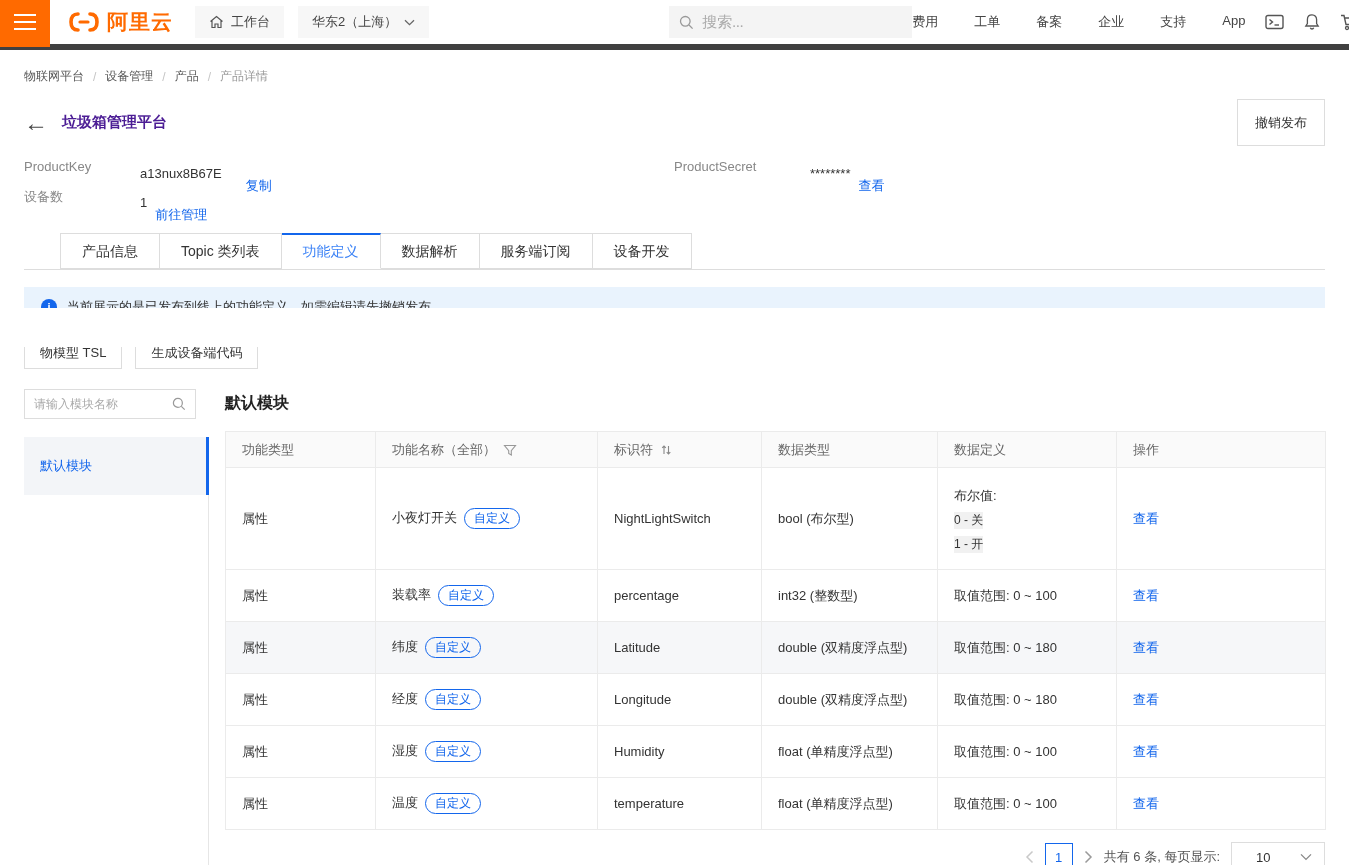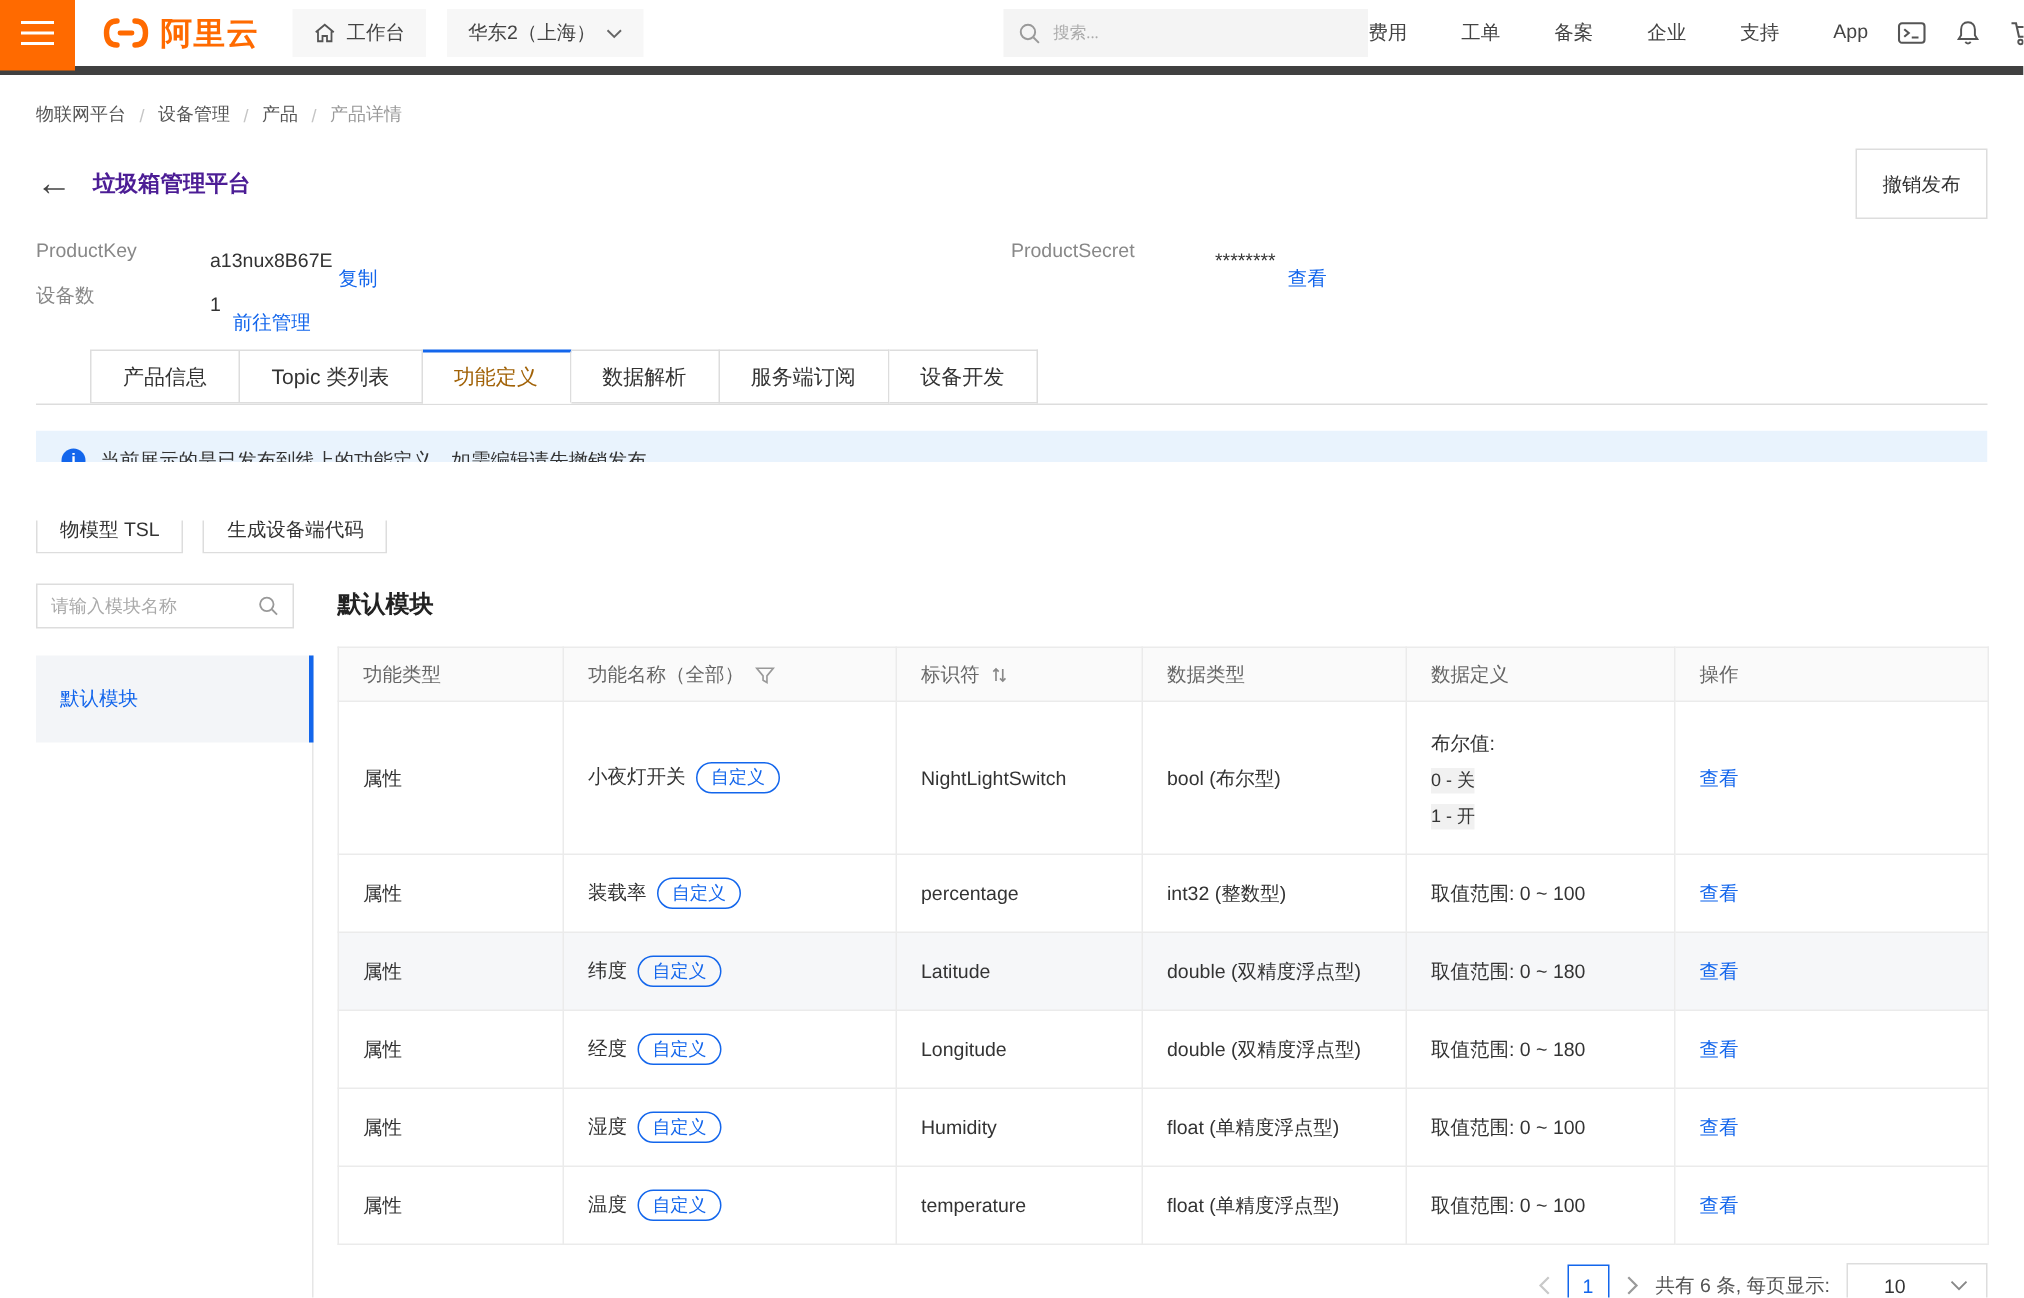--- a/index.html
+++ b/index.html
@@ -10,21 +10,21 @@
 
   
   .topbar { height:50px; display:flex; align-items:center; background:#fff; border-bottom:6px solid #404040; }
   .hamburger { width:50px; height:50px; background:#ff6a00; display:flex; flex-direction:column; justify-content:center; align-items:center; gap:5px; cursor:pointer; flex:none; }
   .hamburger i { display:block; width:22px; height:2px; background:#fff; }
   .logo { margin-left:16px; display:flex; align-items:center; gap:5px; cursor:pointer; flex:none; }
   .logo-text { color:#ff6a00; font-size:21px; font-weight:bold; letter-spacing:1px; }
   .tb-btn { margin-left:22px; height:32px; background:#f7f7f7; border:none; padding:0 14px; font-size:13px; color:#444; display:flex; align-items:center; gap:7px; cursor:pointer; flex:none; font-family:inherit; }
   .tb-btn.region { margin-left:14px; }
   .tb-search { margin-left:240px; width:243px; height:32px; background:#f4f4f4; display:flex; align-items:center; padding:0 10px; gap:8px; flex:none; }
-  .tb-search input { border:none; background:transparent; outline:none; font-size:11px; width:100%; color:#701a75; font-family:Liberation Serif, serif; }
+  .tb-search input { border:none; background:transparent; outline:none; font-size:15px; width:100%; color:#701a75; font-family:Liberation Serif, serif; }
   .tb-search input::placeholder { color:#aaa; }
   .tb-right { margin-left:auto; display:flex; align-items:center; gap:20px; padding-right:8px; font-size:13px; color:#444; }
   .tb-item { cursor:pointer; white-space:nowrap; }
   .tb-icon { cursor:pointer; }
   .help-circle { width:17px; height:17px; border:1.4px solid #555; border-radius:50%; display:flex; align-items:center; justify-content:center; font-size:11px; color:#555; font-weight:bold; }
 
   
   .breadcrumb { padding:18px 24px 0; font-size:12px; color:#555; display:flex; gap:9px; align-items:center; }
   .breadcrumb .sep { color:#c5c5c5; }
   .breadcrumb .crumb:last-child { color:#999; }
@@ -35,29 +35,29 @@
   .back { font-size:24px; color:#444; margin-right:14px; cursor:pointer; line-height:1; }
   h1 { font-size:15px; font-weight:bold; color:#4c1d95; }
   .unpublish { margin-left:auto; height:47px; padding:0 17px; background:#fff; border:1px solid #ddd; font-size:13px; color:#333; cursor:pointer; font-family:inherit; }
 
   
   .info { padding:13px 24px 0; font-size:13px; }
   .info-row { display:flex; height:29px; }
   .lbl { width:116px; color:#888; flex:none; }
   .lbl2 { width:136px; color:#888; flex:none; }
   .val { color:#333; }
-  .pk-col { width:534px; flex:none; display:flex; align-items:center; gap:4px; }
+  .pk-col { width:534px; flex:none; display:flex; align-items:center; gap:24px; }
   .link { color:#1366ec; cursor:pointer;margin-top:24px; }
   .gap8 { display:inline-flex; gap:8px; align-items:center; }
 
   
   .tabs { margin:16px 24px 0; display:flex; border-bottom:1px solid #ddd;padding-left:36px; }
   .tab { padding:0 21px; height:36px; line-height:35px; border:1px solid #ddd; border-left:none; background:#fff; font-size:14px; color:#333; cursor:pointer; white-space:nowrap; }
   .tab:first-child { border-left:1px solid #ddd; }
-  .tab.active { border-top:2px solid #1366ec; line-height:32px; color:#a16207; margin-bottom:-1px; border-bottom:1px solid #fff;text-align:right; }
+  .tab.active { border-top:2px solid #1366ec; line-height:32px; color:#3b82f6; margin-bottom:-1px; border-bottom:1px solid #fff;text-align:right; }
 
   
   .banner-clip { margin:17px 24px 0; height:21px; overflow:hidden; }
   .banner { height:40px; background:#e9f3fd; display:flex; align-items:center; gap:10px; padding:0 17px; font-size:13px; color:#333; }
   .info-icon { width:16px; height:16px; border-radius:50%; background:#1366ec; color:#fff; font-size:11px; font-weight:bold; display:flex; align-items:center; justify-content:center; flex:none; }
   .info-icon::before { content:"i"; }
 
   
   .btns-clip { margin:39px 24px 0; height:22px; overflow:hidden; }
   .btns { display:flex; gap:13px; }

